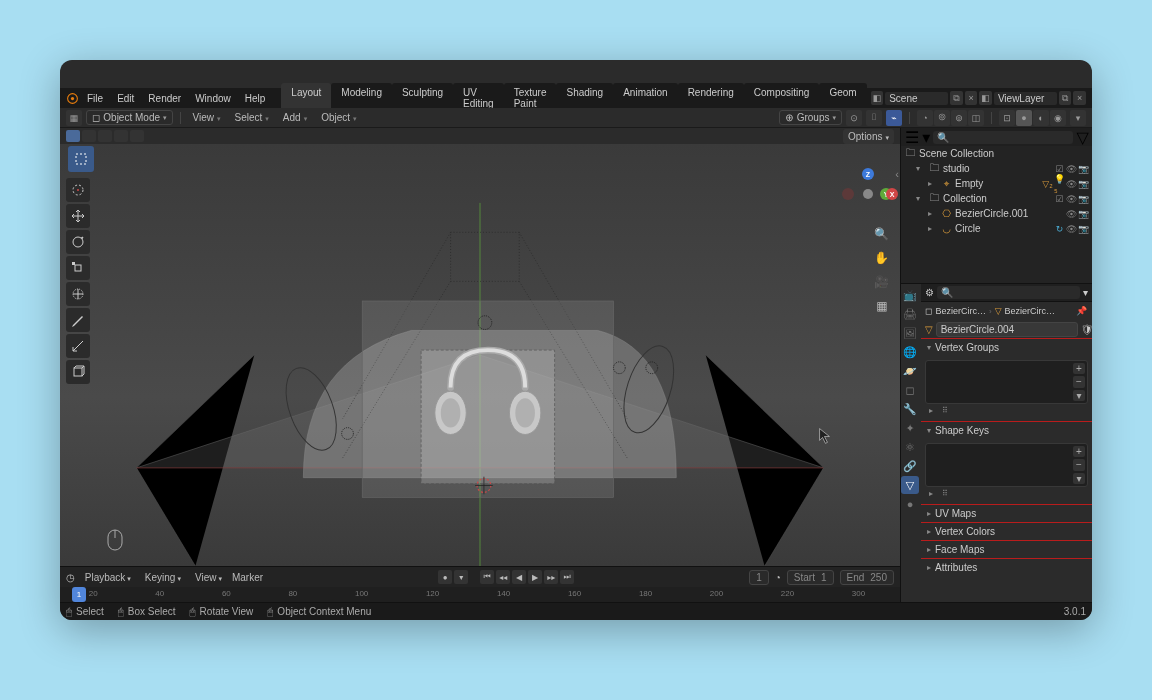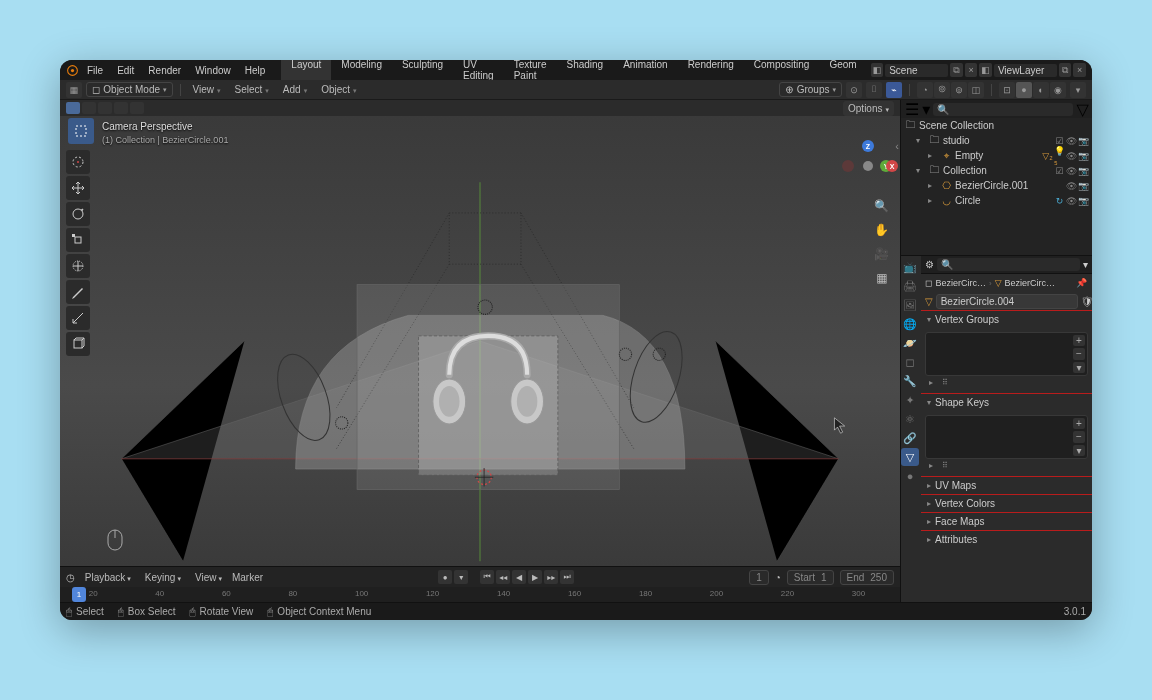--- a/index.html
+++ b/index.html
@@ -1,20 +1,20 @@
 <!DOCTYPE html>
 <html><head>
 <meta charset="utf-8">
 <style>
 * { margin: 0; padding: 0; box-sizing: border-box; font-family: -apple-system, BlinkMacSystemFont, "Segoe UI", sans-serif; }
 body { background: #a8def2; padding: 60px; display: flex; justify-content: center; align-items: flex-start; }
 .window { width: 1040px; height: 560px; background: #2b2b2b; border-radius: 12px; overflow: hidden; box-shadow: 0 10px 40px rgba(0,0,0,0.3); display: flex; flex-direction: column; position: relative; }
 
 
-.topbar { display: flex; align-items: center; height: 20px; background: #1a1a1a; padding: 0 6px; gap: 2px; font-size: 10px; color: #ccc; }
+.topbar { display: flex; align-items: center; height: 20px; background: #1a1a1a; padding: 0 6px; gap: 2px; font-size: 10px; color: #ccc; margin-top: 28px; }
 .topbar .logo { width: 14px; height: 14px; display: flex; align-items: center; justify-content: center; }
 .topbar .menu-item { padding: 3px 6px; cursor: pointer; }
 .topbar .tabs { display: flex; margin-left: 8px; gap: 0; }
 .topbar .tab { padding: 4px 10px; background: #1a1a1a; border-radius: 3px 3px 0 0; font-size: 10px; cursor: pointer; }
 .topbar .tab.active { background: #333; }
 .topbar .spacer { flex: 1; }
 .topbar .scene-field { display: flex; align-items: center; background: #2a2a2a; border-radius: 2px; padding: 1px 4px; gap: 3px; font-size: 10px; }
 .topbar .scene-field input { background: transparent; border: none; color: #ccc; font-size: 10px; width: 55px; outline: none; }
 .topbar .icon-btn { width: 14px; height: 14px; background: #333; border-radius: 2px; display: flex; align-items: center; justify-content: center; cursor: pointer; font-size: 9px; color: #999; }
 
@@ -217,24 +217,20 @@
         <span class="spacer"></span>
         <span class="opt">Options</span>
       </div>
 
       <div class="viewport">
         <div class="hud-icon">
           <svg width="14" height="14">
               <rect x="2" y="2" width="10" height="10" fill="none" stroke="#fff" stroke-dasharray="2"></rect>
             </svg>
         </div>
-        <div class="hud-text">
-          <div>Camera Perspective</div>
-          <div class="row2">(1) Collection | BezierCircle.001</div>
-        </div>
 
         <div class="left-tools">
           <div class="lt">
               <svg width="14" height="14">
                 <circle cx="7" cy="7" r="5" fill="none" stroke="#ccc" stroke-dasharray="2"></circle>
                 <circle cx="7" cy="7" r="1" fill="#d14747"></circle>
               </svg>
             </div>
           <div class="lt">
               <svg width="14" height="14">

